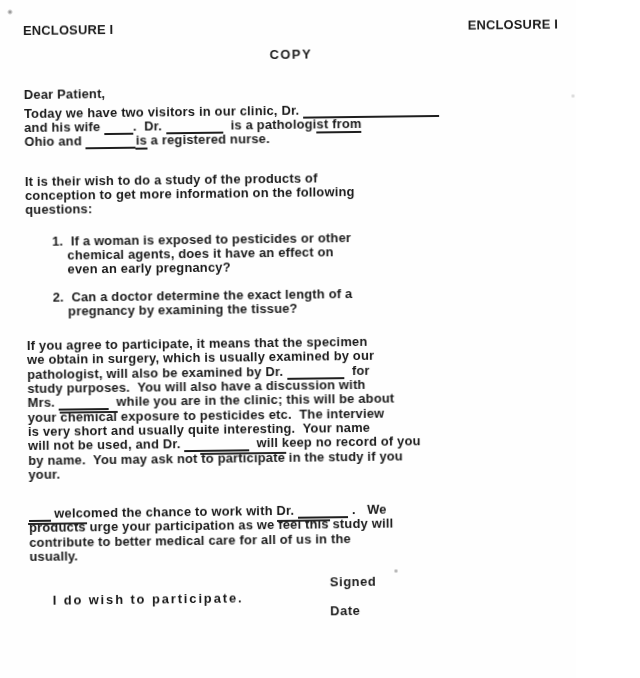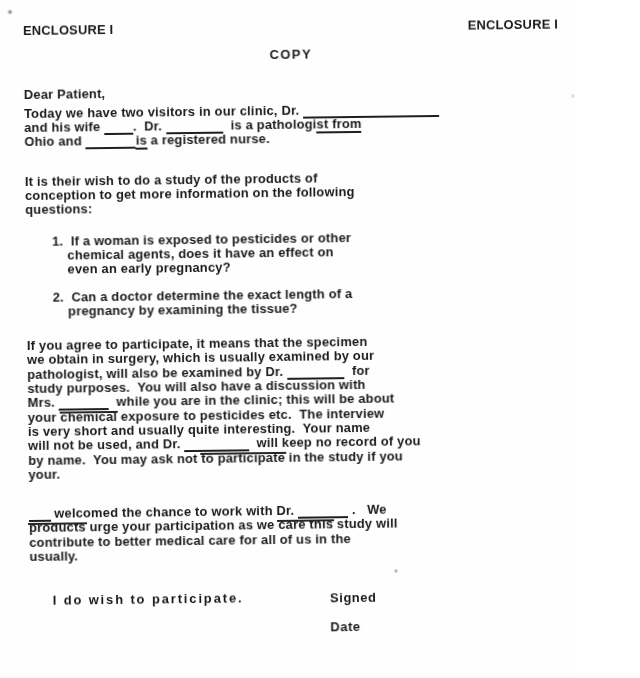--- a/index.html
+++ b/index.html
@@ -38,21 +38,21 @@
   [data-name="block-greeting"] { margin-top:22px; }
   [data-name="block-p1"]       { margin-top:5px;  }
   [data-name="block-p2"]       { margin-top:25px; }
   [data-name="block-q1"]       { margin-top:17px; }
   [data-name="block-q2"]       { margin-top:13px; }
   [data-name="block-p3"]       { margin-top:20px; }
   [data-name="block-p4"]       { margin-top:25px; }
   .sig-row  { margin-top:15px; position:relative; white-space:pre; height:14.3px; }
   .date-row { margin-top:14px; position:relative; white-space:pre; height:14.3px; }
   .statement { letter-spacing:1.9px; }
-  .sig-label { position:absolute; left:300px; top:16px; letter-spacing:0.6px; }
+  .sig-label { position:absolute; left:300px; top:0; letter-spacing:0.6px; }
 </style>
 </head>
 <body>
 
 <div class="page" data-name="scanned-document-page">
   <div class="doc" data-name="document">
 
     <div class="header-row" data-name="document-header">
       <span data-name="enclosure-label-left">ENCLOSURE I</span>
       <span data-name="enclosure-label-right">ENCLOSURE I</span>
@@ -90,21 +90,21 @@
           <div class="line" data-name="document-line"><span data-name="text-segment">study purposes.  You will also have a discussion with</span></div>
           <div class="line" data-name="document-line"><span data-name="text-segment">Mrs. </span><span class="blank" data-name="blank-field" style="width: 7ch;"></span><span data-name="text-segment">  while you are in the clinic; this will be about</span></div>
           <div class="line" data-name="document-line"><span data-name="text-segment">your </span><span class="o" data-name="text-segment">chemical</span><span data-name="text-segment"> exposure to pesticides etc.  The interview</span></div>
           <div class="line" data-name="document-line"><span data-name="text-segment">is very short and usually quite interesting.  Your name</span></div>
           <div class="line" data-name="document-line"><span data-name="text-segment">will not be used, and Dr. </span><span class="blank" data-name="blank-field" style="width: 9ch;"></span><span data-name="text-segment">  will keep no record of you</span></div>
           <div class="line" data-name="document-line"><span data-name="text-segment">by name.  You may ask not </span><span class="o" data-name="text-segment">to participate</span><span data-name="text-segment"> in the study if you</span></div>
           <div class="line" data-name="document-line"><span data-name="text-segment">your.</span></div>
         </div>
         <div data-name="block-p4">
           <div class="line" data-name="document-line"><span class="blank" data-name="blank-field" style="width: 3ch;"></span><span data-name="text-segment"> welcomed the chance to work with Dr. </span><span class="blank" data-name="blank-field" style="width: 7ch;"></span><span data-name="text-segment"> .   We</span></div>
-          <div class="line" data-name="document-line"><span class="o" data-name="text-segment">products</span><span data-name="text-segment"> urge your participation as we </span><span class="o" data-name="text-segment">care this</span><span data-name="text-segment"> study will</span></div>
+          <div class="line" data-name="document-line"><span class="o" data-name="text-segment">products</span><span data-name="text-segment"> urge your participation as we </span><span class="o" data-name="text-segment">feel this</span><span data-name="text-segment"> study will</span></div>
           <div class="line" data-name="document-line"><span data-name="text-segment">contribute to better medical care for all of us in the</span></div>
           <div class="line" data-name="document-line"><span data-name="text-segment">usually.</span></div>
         </div>
       </div>
 
     <div class="sig-row" data-name="signature-row">
       <span class="statement" data-name="participation-statement">I do wish to participate.</span>
       <span class="sig-label" data-name="signed-label">Signed</span>
     </div>
 

